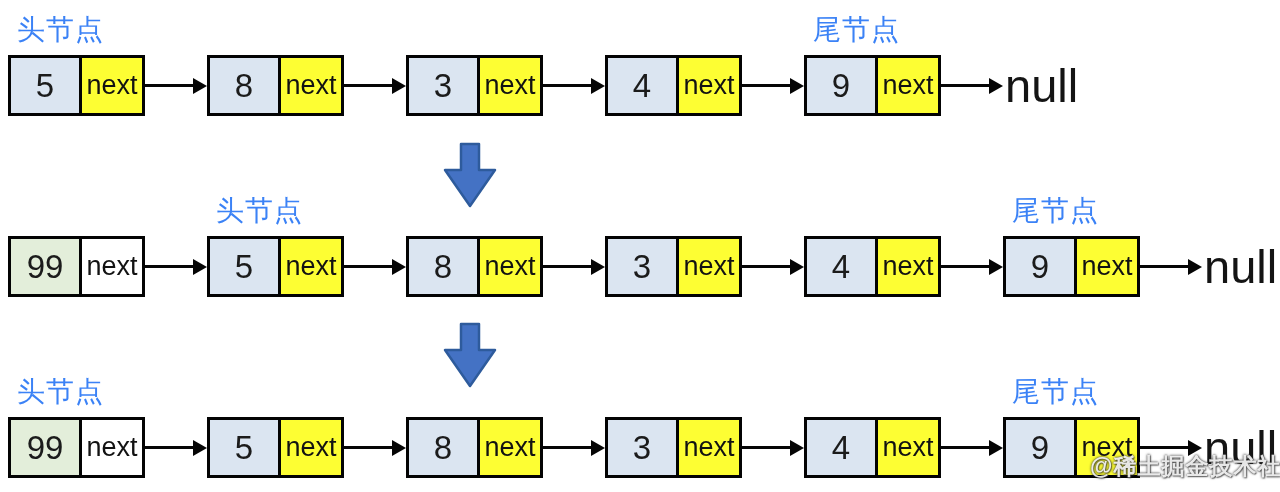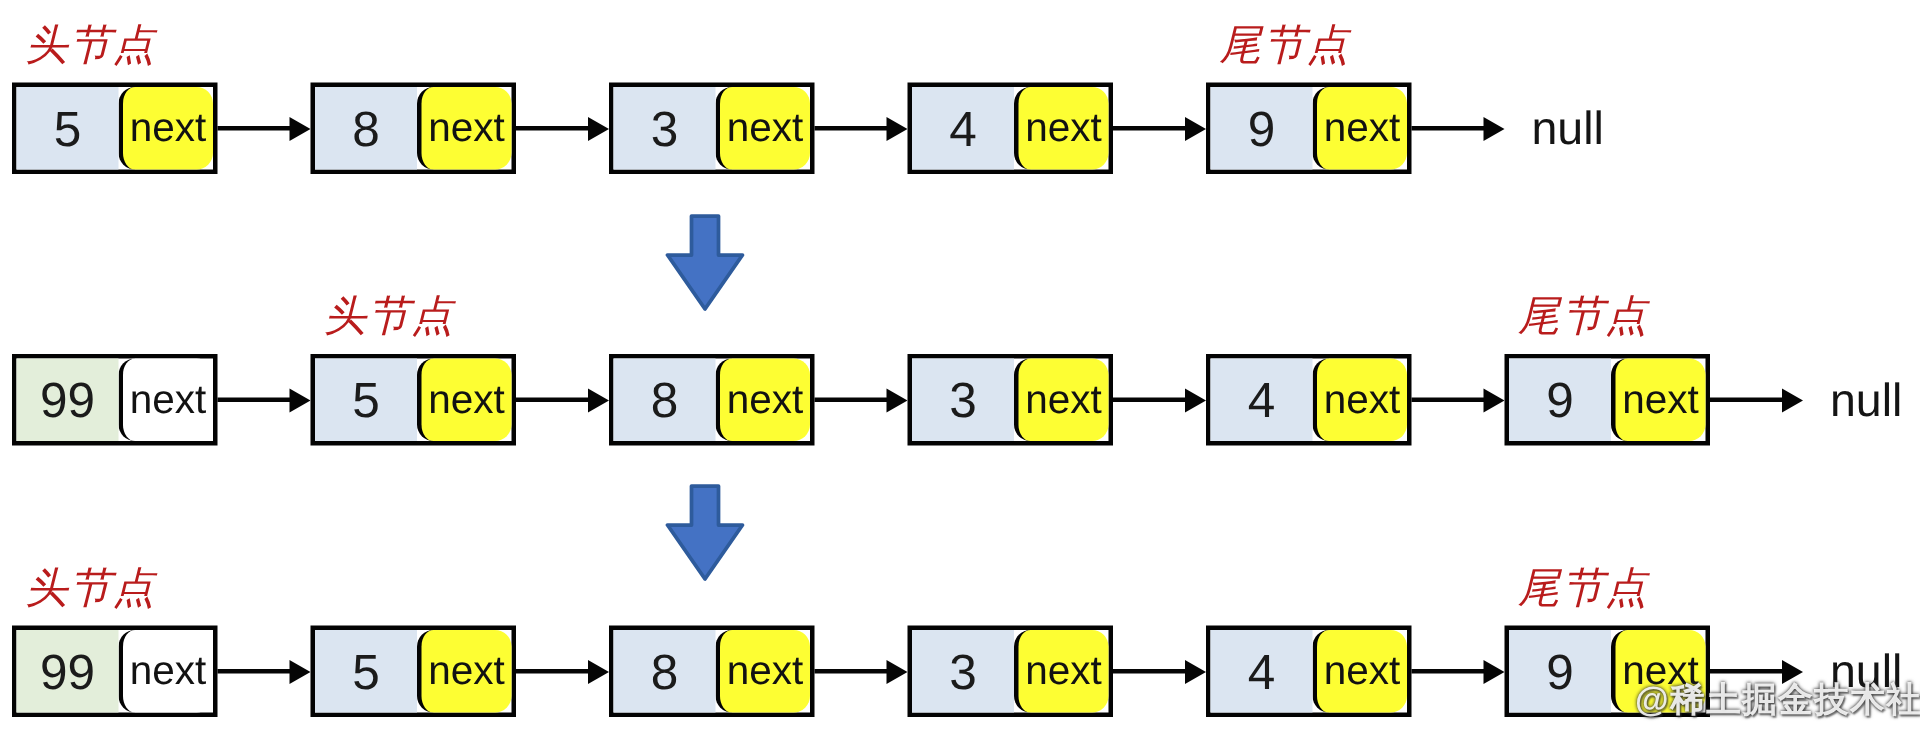--- a/index.html
+++ b/index.html
@@ -6,28 +6,28 @@
   .canvas{
     position:relative;width:1280px;height:492px;background:#ffffff;
     font-family:"Liberation Sans","DejaVu Sans",sans-serif;overflow:hidden;
   }
   .list-row{position:absolute;left:8px;display:flex;align-items:center;height:61px;}
   .node-unit{display:flex;align-items:center;position:relative;}
   .node{display:flex;width:137px;height:61px;border:3px solid #030303;box-sizing:border-box;background:#fff;flex:0 0 auto;}
   .cell{display:flex;align-items:center;justify-content:center;box-sizing:border-box;}
   .cell.value{width:68px;background:var(--value-bg,#dbe5f1);font-size:33px;color:#1b1b1b;}
   .node.new .cell.value{background:var(--new-value-bg,#e3eeda);text-align:right;}
-  .cell.next{flex:1;background:var(--next-bg,#fdfe33);border-left:3px solid #030303;font-size:27px;color:#121212;border-radius:11px;}
+  .cell.next{flex:1;background:var(--next-bg,#fdfe33);border-left:3px solid #030303;font-size:27px;color:#121212;}
   .node.new .cell.next{background:#ffffff;}
   .harrow{width:62px;height:61px;position:relative;flex:0 0 auto;}
   .harrow .line{position:absolute;left:0;right:10px;top:50%;margin-top:-1.5px;height:3px;background:#050505;}
   .harrow .head{position:absolute;right:0;top:50%;margin-top:-8px;width:0;height:0;
     border-left:14px solid #050505;border-top:8px solid transparent;border-bottom:8px solid transparent;}
-  .null-text{font-size:31px;color:#141414;margin-left:18px;line-height:61px;white-space:nowrap;}
-  .node-label{position:absolute;top:-44px;left:9px;font-size:28px;color:#b91c1c;white-space:nowrap;letter-spacing:1px;font-style:italic;}
+  .null-text{font-size:47px;color:#141414;margin-left:2px;line-height:61px;white-space:nowrap;}
+  .node-label{position:absolute;top:-44px;left:9px;font-size:28px;color:#3b82f6;white-space:nowrap;letter-spacing:1px;}
   .down-arrow{position:absolute;left:441px;}
   .watermark{
     position:absolute;left:1090px;top:451px;z-index:5;white-space:nowrap;
     font-size:23px;font-weight:bold;letter-spacing:1px;
     color:rgba(255,255,255,0.88);
     text-shadow:0 0 2px rgba(45,45,45,0.85),0 0 3px rgba(45,45,45,0.6),1px 1px 1px rgba(45,45,45,0.5);
   }
 </style>
 </head>
 <body>

